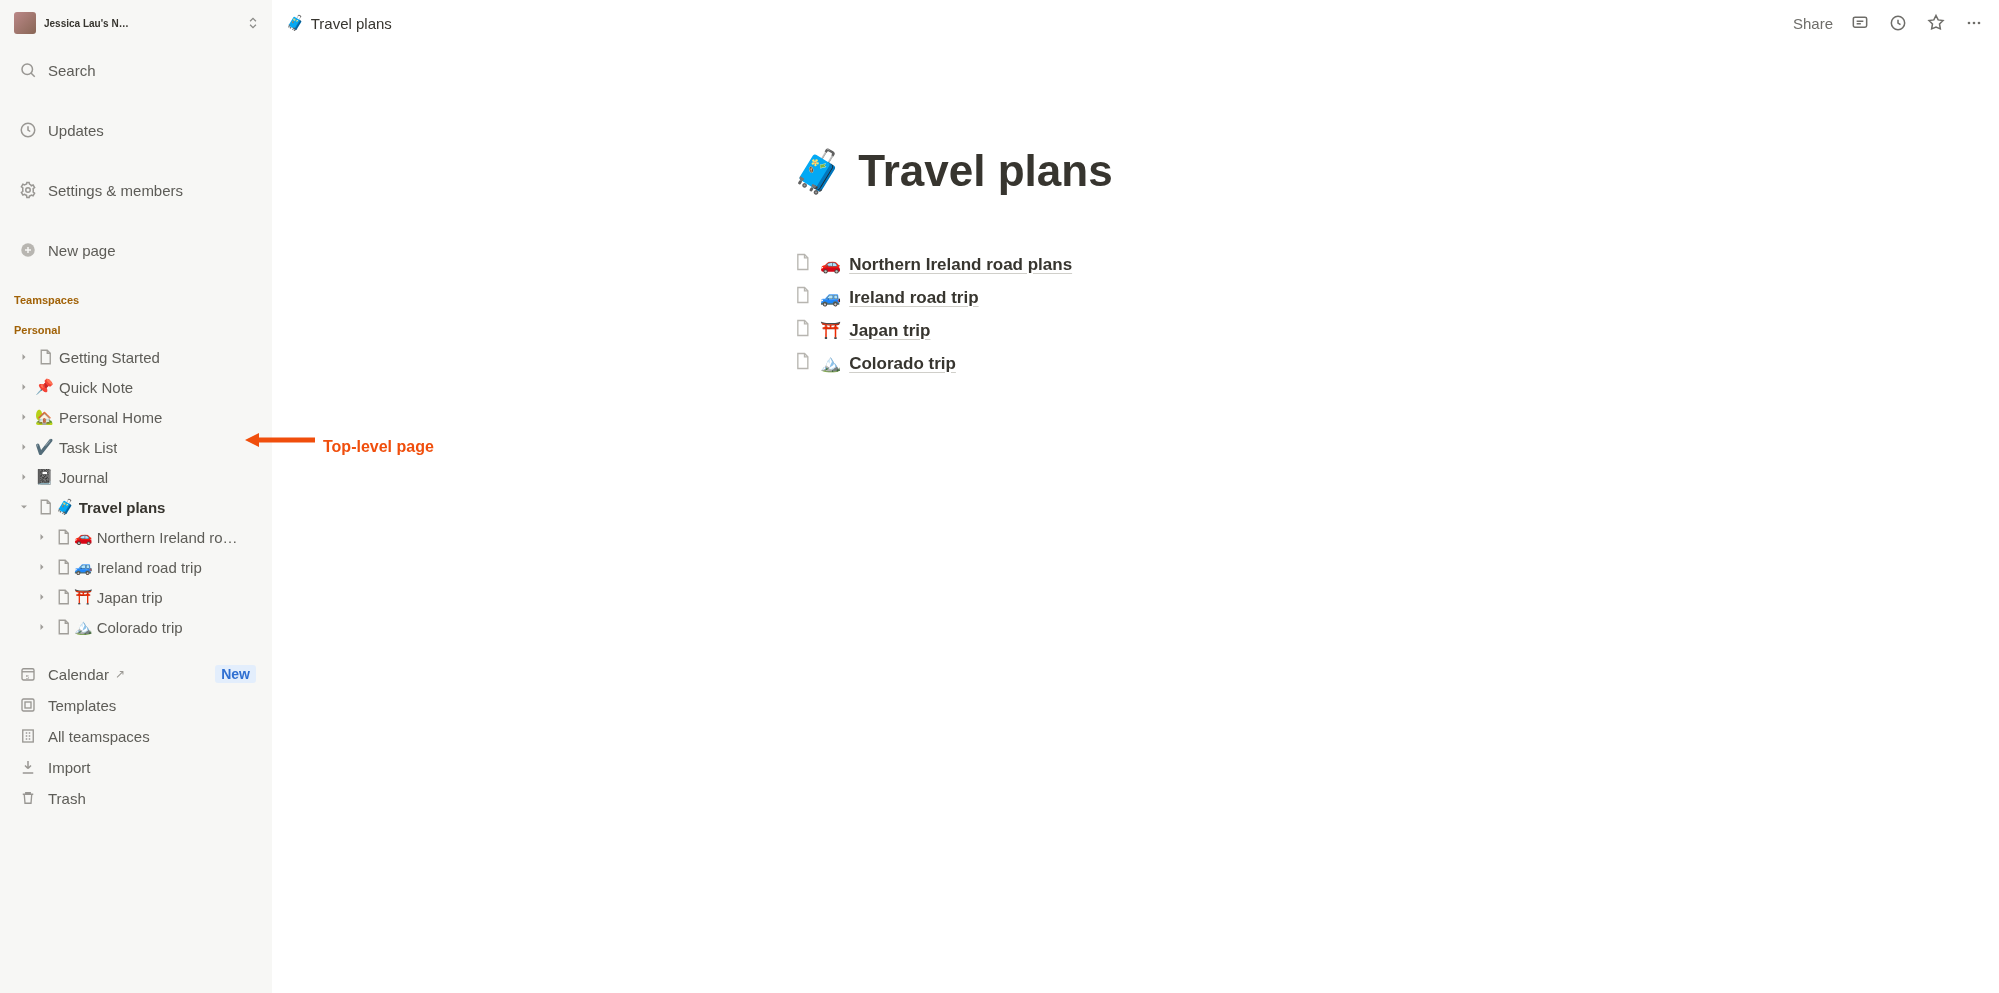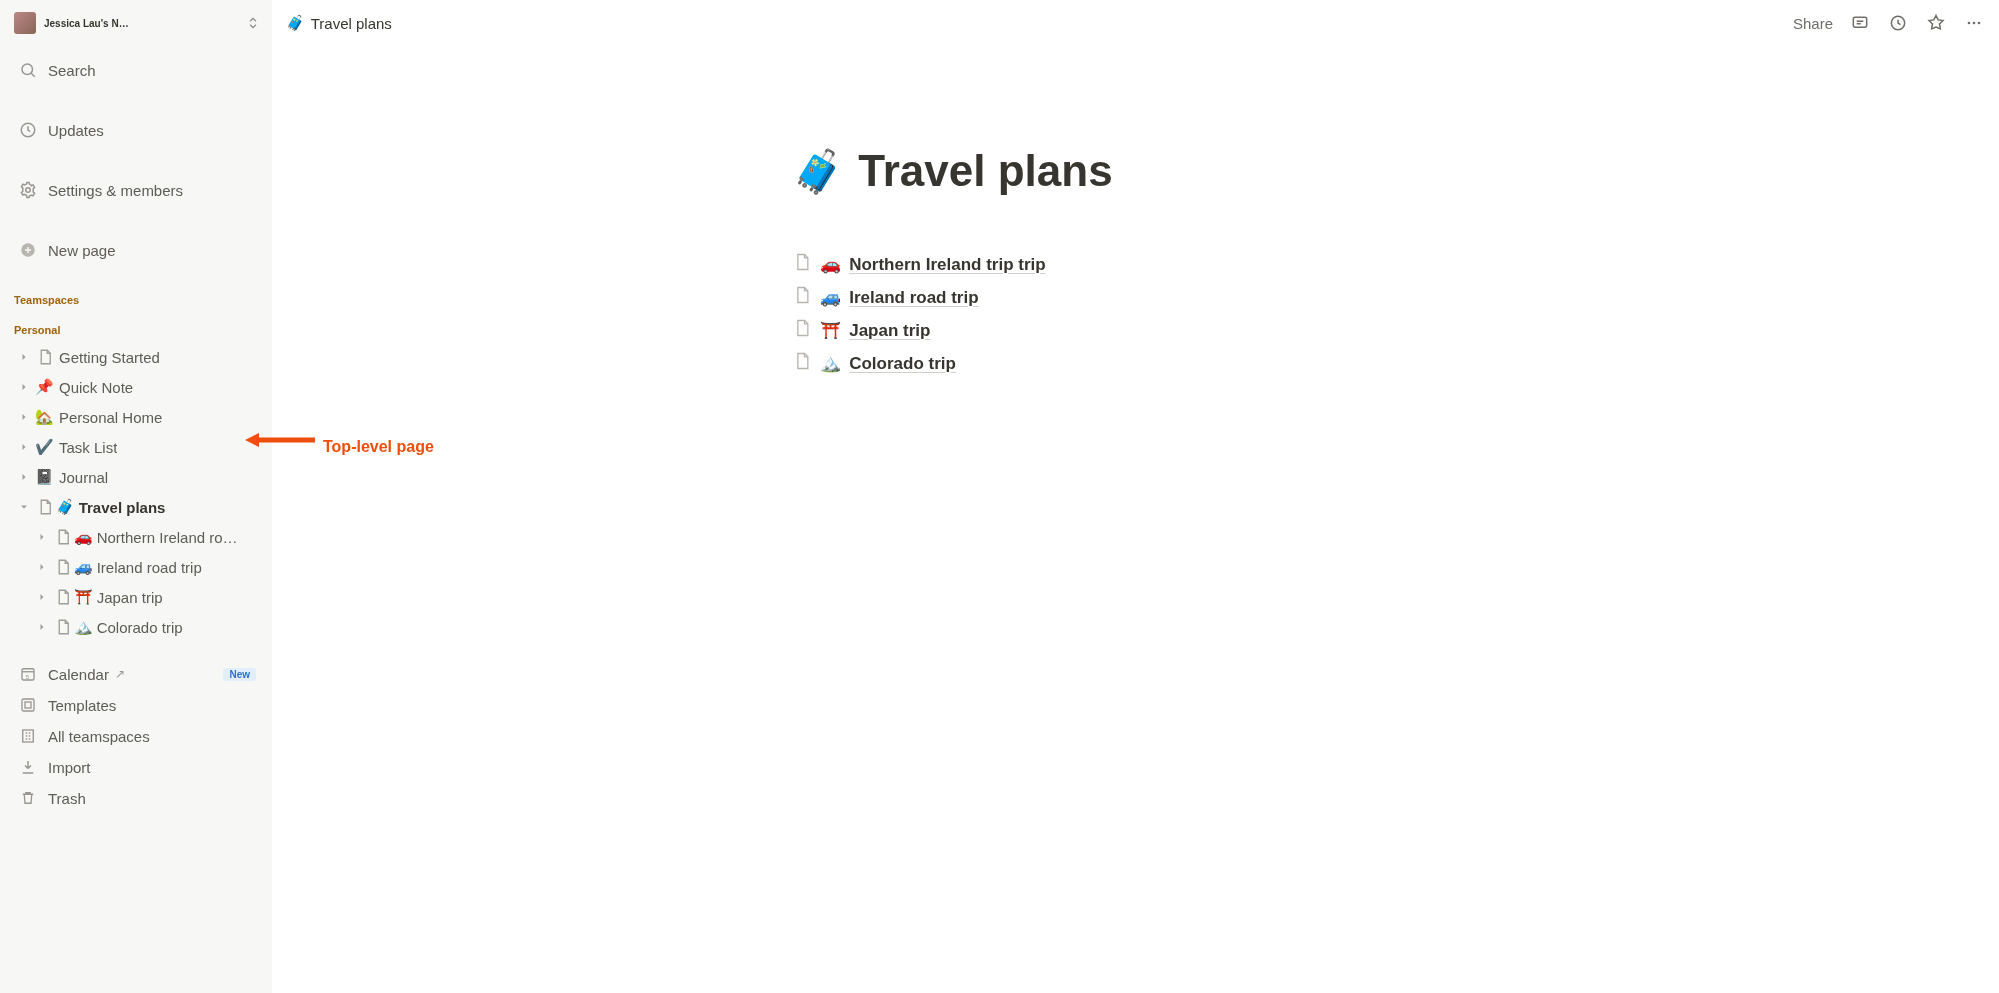--- a/index.html
+++ b/index.html
@@ -95,21 +95,21 @@
     font-weight:500;
     overflow:hidden;text-overflow:ellipsis;white-space:nowrap;
   }
   .tree-row.active .page-label { color:#37352f; font-weight:600; }
   .tree-row.depth1 { padding-left: 28px; }
   .emoji-icon { font-size:15px; }
   .sidebar-bottom { margin-top: 14px; }
   .badge-new {
     background:#e3eefc;
     color:#2f6fd1;
-    font-size:10px;
+    font-size:14px;
     font-weight:600;
     border-radius:3px;
     padding:1px 6px;
     text-align:center;
   }
   .sb-row-bottom {
     display:flex;align-items:center;
     gap:10px;
     padding:3px 12px 3px 14px;
     height:30px;
@@ -470,21 +470,21 @@
           <span class="title-emoji">🧳</span>
           <span>Travel plans</span>
         </h1>
         <div class="subpage-list">
           <div class="subpage-row">
             <span class="subpage-doc"><svg width="20" height="20" viewBox="0 0 24 24" fill="none" stroke="currentColor" stroke-width="1.6">
                   <path d="M7 3h8l4 4v14H7z"></path>
                   <path d="M15 3v4h4"></path>
                 </svg></span>
             <span>🚗</span>
-            <span class="subpage-label">Northern Ireland trip trip</span>
+            <span class="subpage-label">Northern Ireland road plans</span>
           </div>
           <div class="subpage-row">
             <span class="subpage-doc"><svg width="20" height="20" viewBox="0 0 24 24" fill="none" stroke="currentColor" stroke-width="1.6">
                   <path d="M7 3h8l4 4v14H7z"></path>
                   <path d="M15 3v4h4"></path>
                 </svg></span>
             <span>🚙</span>
             <span class="subpage-label">Ireland road trip</span>
           </div>
           <div class="subpage-row">

